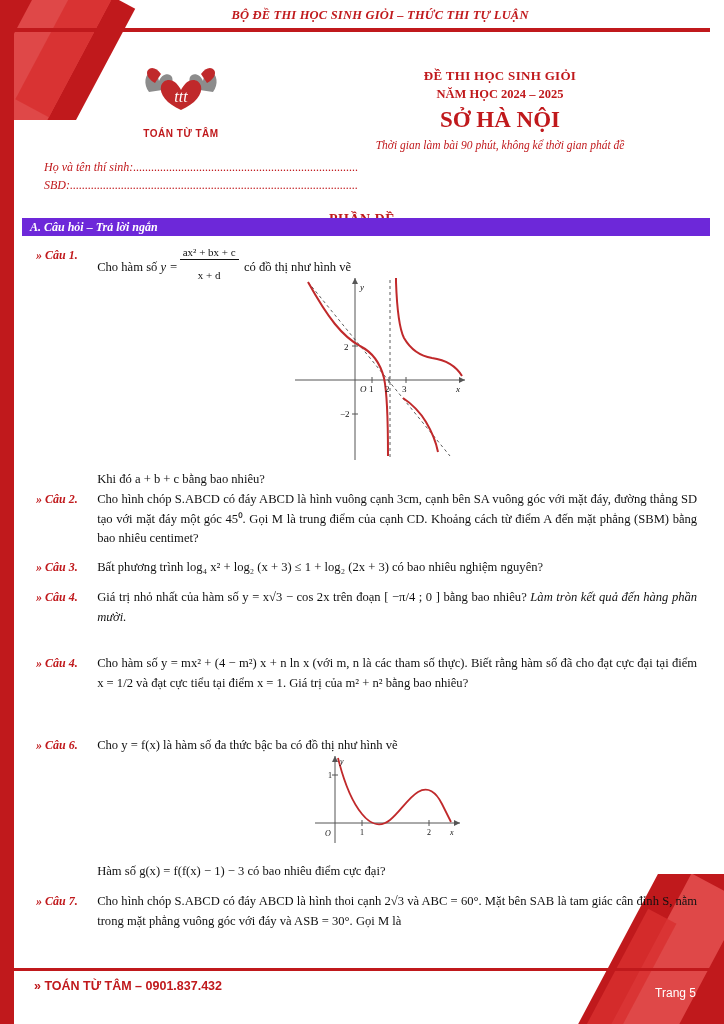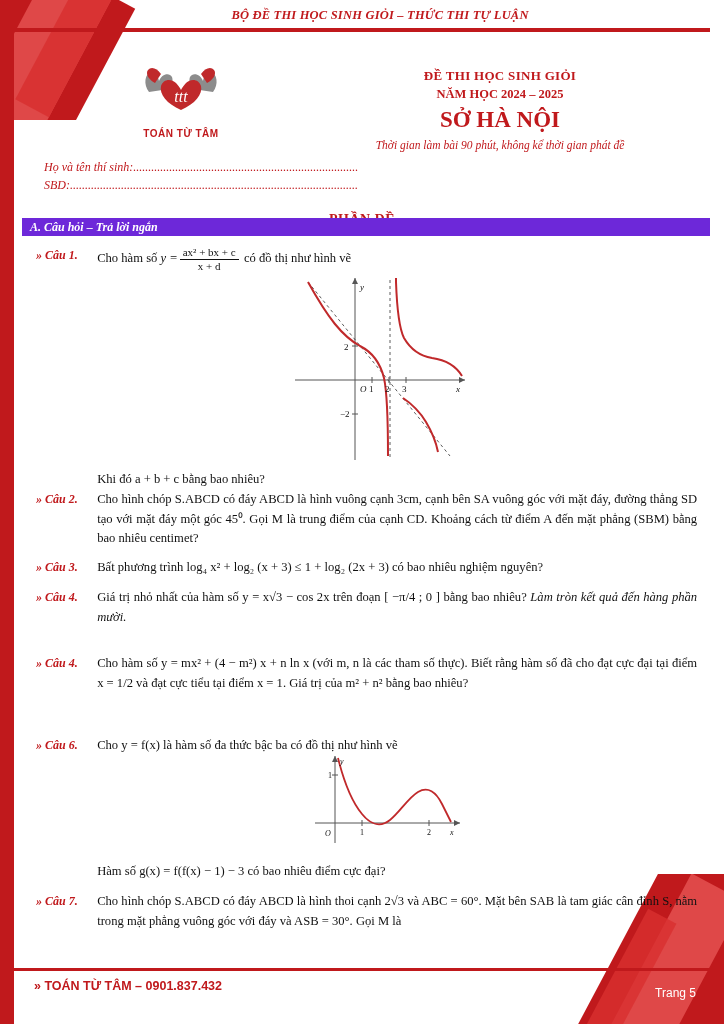--- a/index.html
+++ b/index.html
@@ -115,21 +115,21 @@
     font-family:"Liberation Serif", serif;
     display:inline-block; width:58px; vertical-align:top;
   }
   .q-body { display:inline-block; width:600px; vertical-align:top; text-align:justify; }
   .it { font-style:italic; }
   .mathsym { font-style:italic; font-family:"Liberation Serif", serif; }
 
   
   .frac { display:inline-block; vertical-align:middle; text-align:center; font-size:11px; line-height:1.15; margin:0 2px; }
   .frac .num { display:block; padding:0 3px; }
-  .frac .den { display:block; border-top:1px solid #111; padding:0 3px; }
+  .frac .den { display:block; border-top:1px solid #111; padding:9px 3px; }
 
   
   .graph1 { position:absolute; left:280px; top:270px; }
   .graph2 { position:absolute; left:300px; top:748px; }
 </style>
 </head>
 <body>
 
 <div class="page">
 

